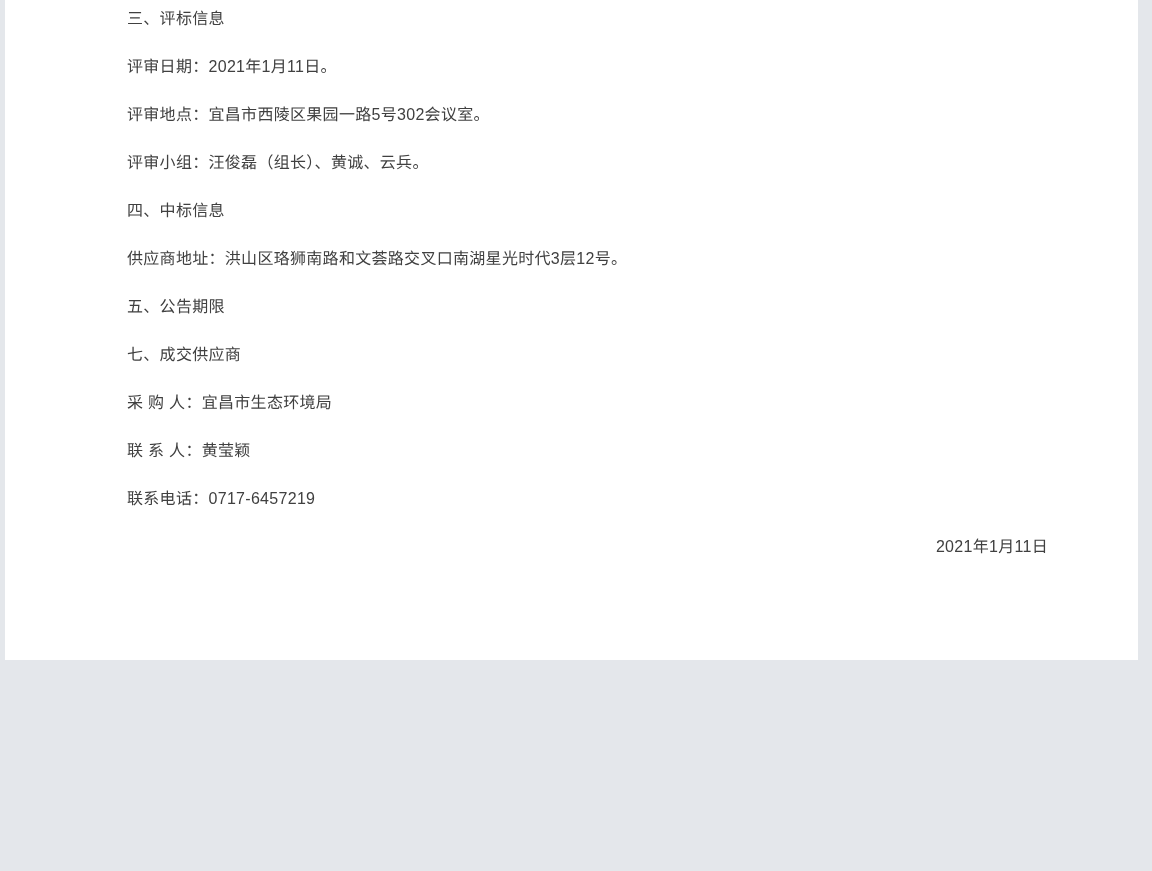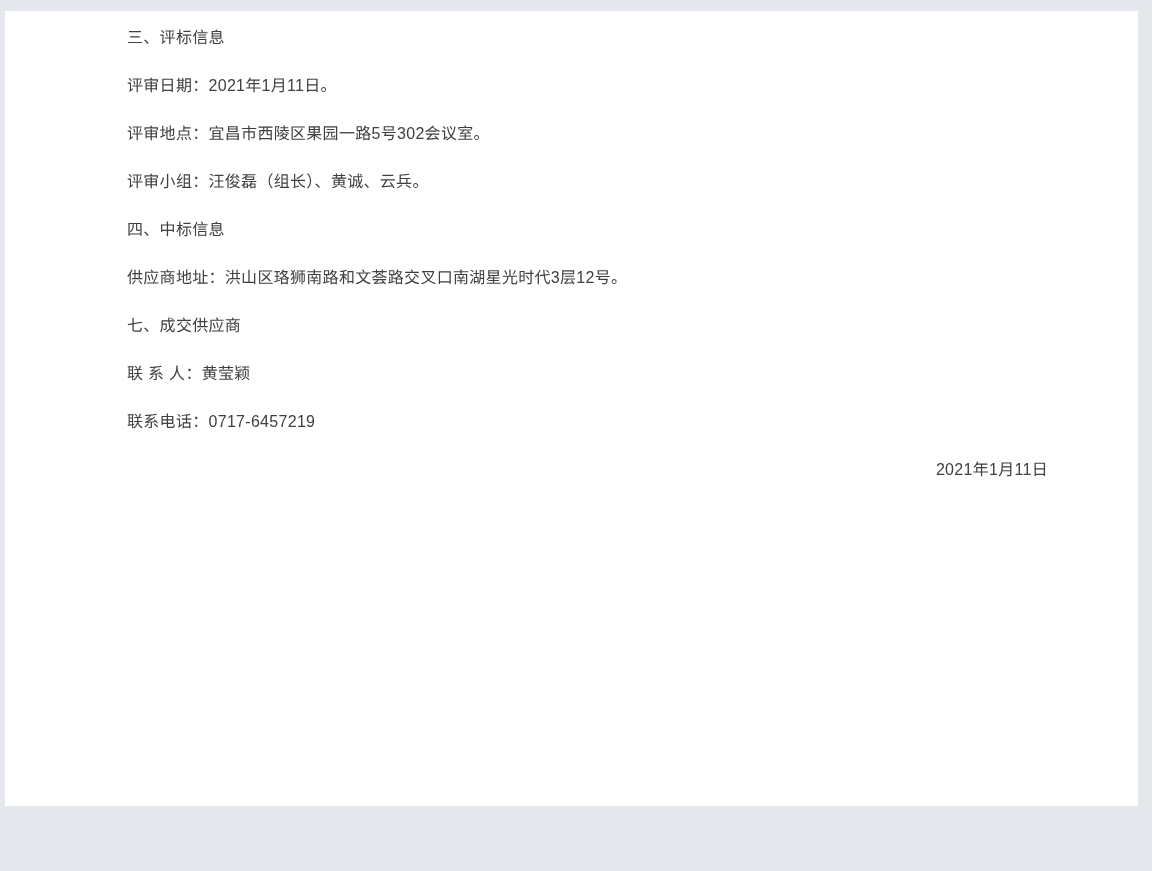--- a/index.html
+++ b/index.html
@@ -10,26 +10,26 @@
   body {
     width: 1152px;
     height: 871px;
     position: relative;
     background: #e4e7eb;
     font-family: "Liberation Sans", sans-serif;
   }
   .content-area {
     position: absolute;
     left: 5px;
-    top: 11px;
+    top: 0;
     width: 1133px;
-    height: 795px;
+    height: 660px;
     background: #ffffff;
     box-sizing: border-box;
-    padding: 12px 70px 0 80px;
+    padding: 4px 70px 0 80px;
     overflow: hidden;
   }
   .doc p {
     font-size: 16px;
     line-height: 29px;
     color: #404040;
     margin: 19px 0;
     text-indent: 42px;
     letter-spacing: 0.3px;
   }
@@ -58,20 +58,22 @@
 <body>
 
 <div class="content-area">
   <div class="doc" id="doc-body">
       <p class="heading">三、评标信息</p>
       <p>评审日期：2021年1月11日。</p>
       <p>评审地点：宜昌市西陵区果园一路5号302会议室。</p>
       <p>评审小组：汪俊磊（组长）、黄诚、云兵。</p>
       <p class="heading">四、中标信息</p>
       <p>供应商地址：洪山区珞狮南路和文荟路交叉口南湖星光时代3层12号。</p>
+      <p class="heading">五、公告期限</p>
       <p class="heading">七、成交供应商</p>
+      <p>采 购 人：宜昌市生态环境局</p>
       <p>联 系 人：黄莹颖</p>
       <p>联系电话：0717-6457219</p>
       <p class="date-line">2021年1月11日</p>
     </div>
 </div>
 
 <div class="edge-strip-right"></div>
 
 </body></html>

